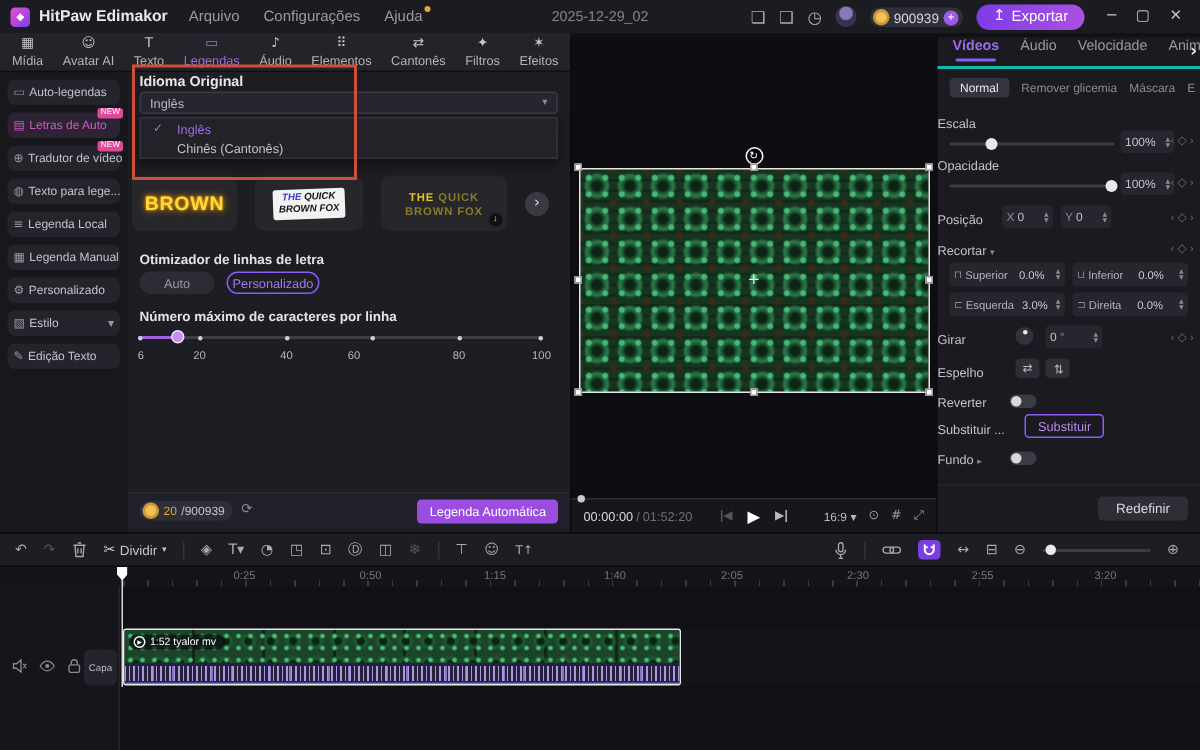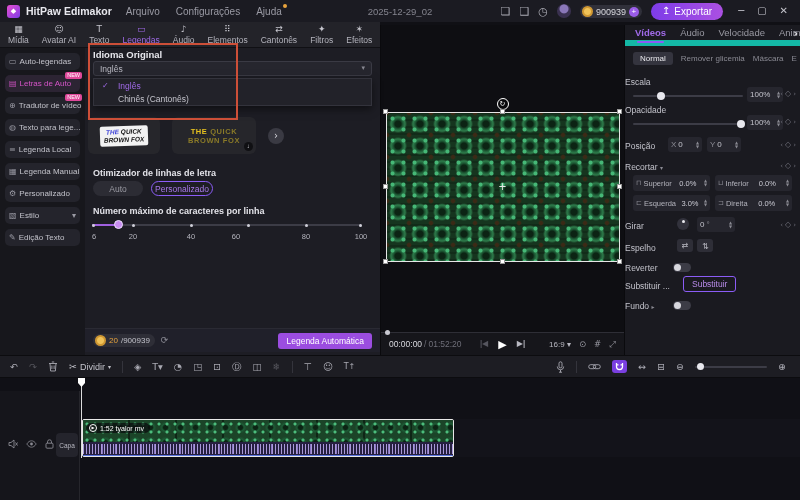--- a/index.html
+++ b/index.html
@@ -88,21 +88,21 @@
   .seekdot{position:absolute;left:4px;top:-3px;width:5px;height:5px;border-radius:50%;background:#c9c9d1}
   .tc1{color:#d8d8de}.tcsep{color:#6e6e78;margin:0 2px}.tc2{color:#6e6e78}
   .trctr{position:absolute;left:50%;transform:translateX(-50%);display:flex;align-items:center;gap:10px}
   .prevb{color:#55555e;font-size:8px;border-left:1px solid #55555e;padding-left:1px}
   .playb{color:#fff;font-size:11px}
   .nextb{color:#b9b9c2;font-size:8px;border-right:1px solid #b9b9c2;padding-right:1px}
   .trright{margin-left:auto;display:flex;align-items:center;gap:8px;color:#9a9aa3}
   .ratio{font-size:8px;color:#b9b9c2}
   
   .props{position:absolute;left:625px;top:25px;width:175px;height:330px;background:#1a1a20;font-size:9px}
-  .ptabs{position:absolute;left:0;top:0;width:100%;height:21px;display:flex;align-items:center;gap:14px;padding-left:10px;border-bottom:6px solid #14b8a6;font-size:9.5px;color:#9a9aa3}
+  .ptabs{position:absolute;left:0;top:0;width:100%;height:21px;display:flex;align-items:flex-start;gap:14px;padding-left:10px;border-bottom:2px solid #14b8a6;font-size:9.5px;color:#9a9aa3}
   .ptab.active{color:#a06ae8;font-weight:bold;position:relative}
   .ptab.active::after{content:"";position:absolute;left:2px;right:2px;bottom:-5px;height:2px;background:#8b5cf6;border-radius:1px}
   .pchev{position:absolute;right:2px;top:3px;color:#e8e8ee;font-size:11px;font-weight:bold}
   .subtabs{position:absolute;left:8px;top:27px;display:flex;align-items:center;gap:8px;font-size:8px;color:#8a8a93;white-space:nowrap}
   .subtab.active{background:#34343e;border-radius:3px;padding:2px 7px;color:#e8e8ec}
   .plabel{position:absolute;left:0;font-size:8.5px;color:#c3c3cb}
   .ptrack{position:absolute;height:2px;background:#3c3c46;border-radius:1px}
   .phandle{position:absolute;width:8px;height:8px;border-radius:50%;background:#e8e8ee;top:-3px}
   .vbox{position:absolute;height:15px;background:#26262e;border-radius:3px;display:flex;align-items:center;padding:0 3px;font-size:8px;color:#c3c3cb;gap:2px}
   .stepper{display:flex;flex-direction:column;margin-left:auto;color:#8a8a93;font-size:4px;line-height:4px}
@@ -283,20 +283,23 @@
         <span class="check ic">✓</span>
         <span>Inglês</span>
       </div>
     <div class="opt">
         <span>Chinês (Cantonês)</span>
       </div>
   </div>
   <div class="ann-box"></div>
 
   <div class="cards">
+    <div class="card brown">
+        <span>BROWN</span>
+      </div>
     <div class="card" style="width:72px">
       <div class="sticker"><span class="blue">THE</span><span> QUICK</span><br><span>BROWN FOX</span></div>
     </div>
     <div class="card cardq">
       <span><span class="yel">THE</span><span> QUICK</span></span>
       <span>BROWN FOX</span>
       <span class="dlbadge">↓</span>
     </div>
     <div class="arrowbtn">
         <span class="ic">›</span>
@@ -514,20 +517,23 @@
 
   <span class="plabel" style="top:238px">Reverter</span>
   <span class="tog" style="left:48px;top:238px"></span>
 
   <span class="plabel" style="top:256px">Substituir ...</span>
   <span class="repbtn" style="left:58px;top:251px">Substituir</span>
 
   <span class="plabel" style="top:276px"><span>Fundo</span> <span class="ic" style="font-size:6px;color:#8a8a93">▸</span></span>
   <span class="tog" style="left:48px;top:276px"></span>
 
+  <div class="pfoot">
+    <span class="resetbtn">Redefinir</span>
+  </div>
 </div>
 
 <div class="tltb">
   <div class="tgrp" style="padding-left:10px">
     <span class="ic">↶</span>
     <span class="ic dim">↷</span>
     <span>
         <svg width="10" height="11" viewBox="0 0 10 11">
           <path d="M1 2.5h8M3.8 1h2.4M2 2.5l.6 7.5h4.8L8 2.5M3.9 4.5v3.5M6.1 4.5v3.5" stroke="#a9a9b2" stroke-width="0.9" fill="none"></path>
         </svg>
@@ -572,20 +578,30 @@
       </span>
     <span class="ic">↔</span>
     <span class="ic">⊟</span>
     <span class="ic">⊖</span>
     <span class="zoomline"></span>
     <span class="ic">⊕</span>
   </div>
 </div>
 
 <div class="tl">
+  <div class="ruler">
+    <span class="rtime" style="left:163px">0:25</span>
+    <span class="rtime" style="left:247px">0:50</span>
+    <span class="rtime" style="left:330px">1:15</span>
+    <span class="rtime" style="left:410px">1:40</span>
+    <span class="rtime" style="left:488px">2:05</span>
+    <span class="rtime" style="left:572px">2:30</span>
+    <span class="rtime" style="left:655px">2:55</span>
+    <span class="rtime" style="left:737px">3:20</span>
+  </div>
 
   <div class="headercol">
     <div class="thicons">
       <span>
           <svg width="10" height="10" viewBox="0 0 10 10">
             <path d="M1 3.5h2L6 1v8L3 6.5H1zM7.5 3.5l2 3M9.5 3.5l-2 3" stroke="#8a8a93" stroke-width="0.9" fill="none"></path>
           </svg>
         </span>
       <span>
           <svg width="11" height="8" viewBox="0 0 11 8">

